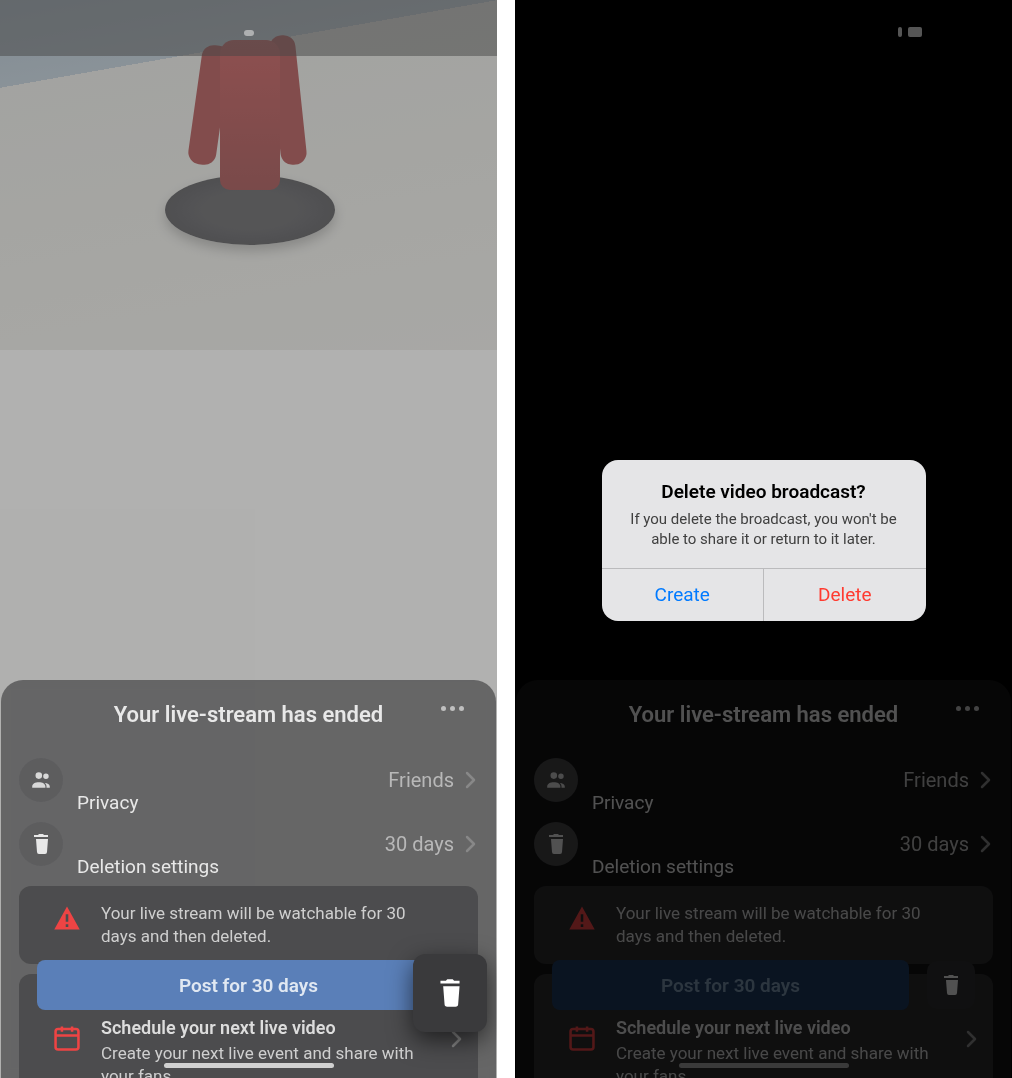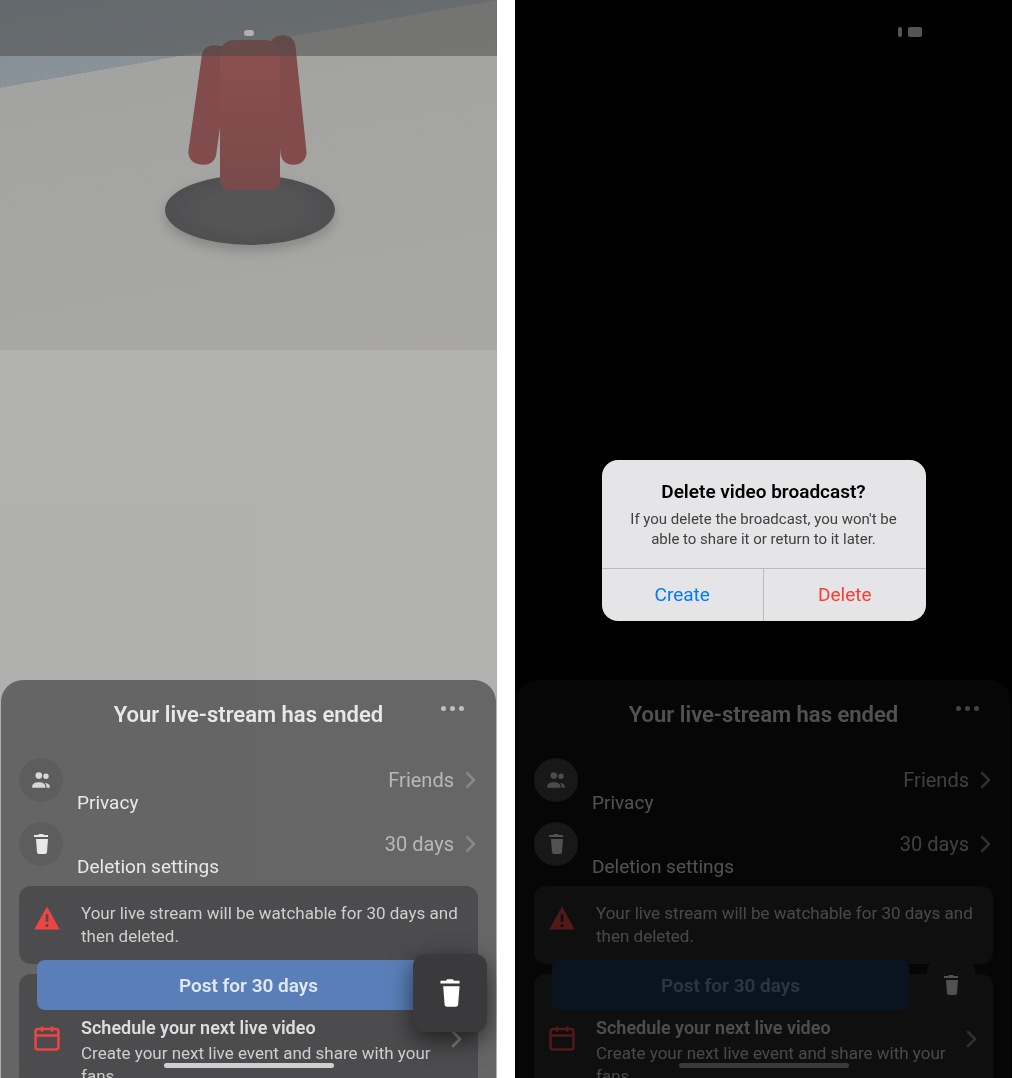--- a/index.html
+++ b/index.html
@@ -47,21 +47,21 @@
   .more-btn{position:absolute;right:8px;top:20px;display:flex;gap:4px;padding:6px;}
   .more-btn span{width:5px;height:5px;border-radius:50%;background:#c0c0c0;}
   
   .row{display:flex;align-items:center;height:64px;}
   .row .ricon{width:44px;height:44px;border-radius:50%;background:rgba(90,90,92,.7);display:flex;align-items:center;justify-content:center;margin-right:14px;flex-shrink:0;}
   .row .ricon svg{width:22px;height:22px;}
   .row .rlabel{flex:1;color:#e8e8e8;font-size:19px;margin-top:44px;}
   .row .rval{color:#b8b8b8;font-size:20px;margin-right:8px;}
   .row .chev{color:#888;}
   
-  .info-card{background:rgba(60,60,62,.6);border-radius:12px;padding:16px 14px;display:flex;align-items:flex-start;margin-top:10px;}
+  .info-card{background:rgba(60,60,62,.6);border-radius:12px;padding:16px 34px;display:flex;align-items:flex-start;margin-top:10px;}
   .info-card .cicon{width:32px;margin-right:16px;flex-shrink:0;margin-top:2px;}
   .info-card .ctext{color:#cfcfcf;font-size:17px;line-height:1.35;}
   .info-card .ctitle{color:#ddd;font-size:18px;font-weight:600;margin-bottom:4px;margin-top:27px;}
   .info-card.sched{align-items:center;position:relative;}
   .info-card.sched .chev{position:absolute;right:14px;top:50%;transform:translateY(-50%);color:#888;}
   
   .bottom-bar{position:absolute;left:18px;right:18px;bottom:68px;display:flex;gap:18px;align-items:center;}
   .post-btn{flex:1;height:50px;border-radius:8px;background:#5a7fb8;display:flex;align-items:center;justify-content:center;color:#e0e8f2;font-size:19px;font-weight:600;}
   .right-phone .post-btn{background:#1e3a5f;color:#7f99b5;}
   .del-chip{height:48px;width:48px;border-radius:10px;background:#2e2e30;display:flex;align-items:center;justify-content:center;}

